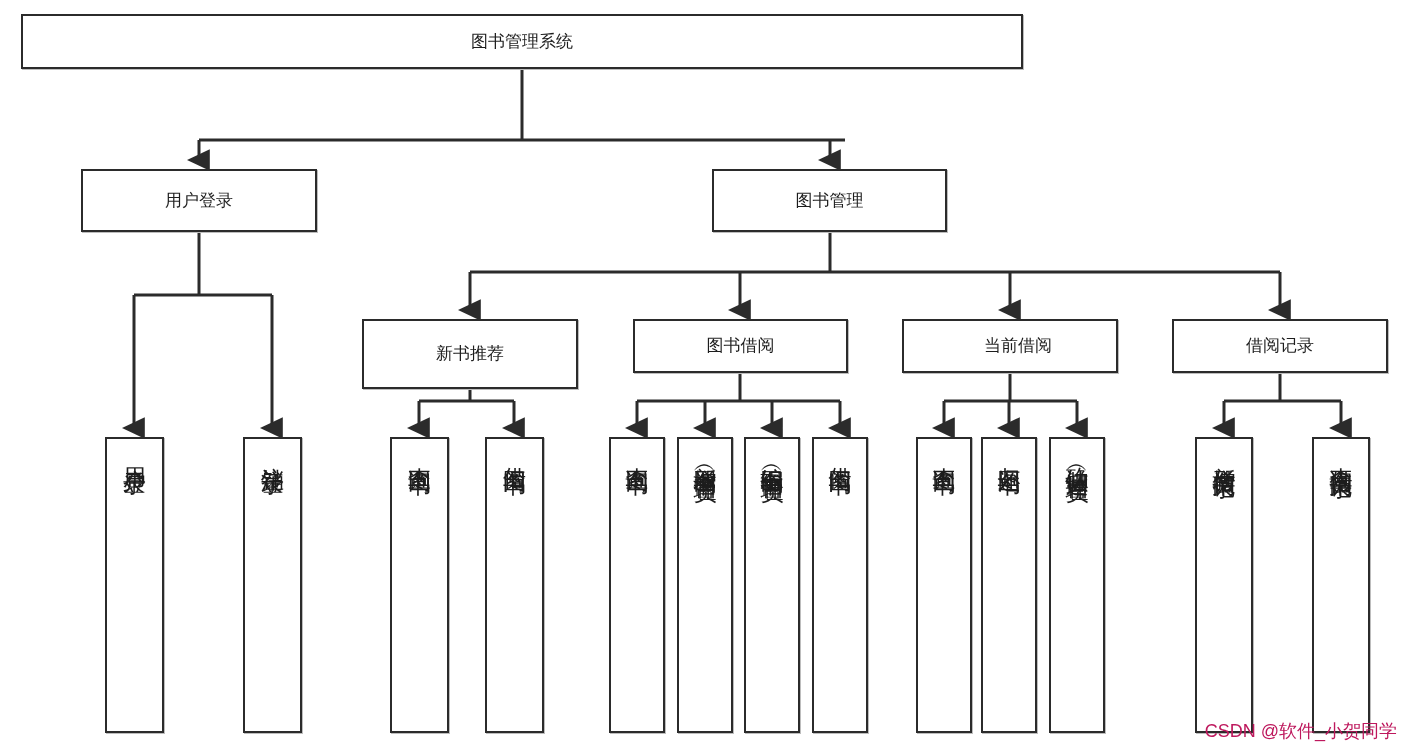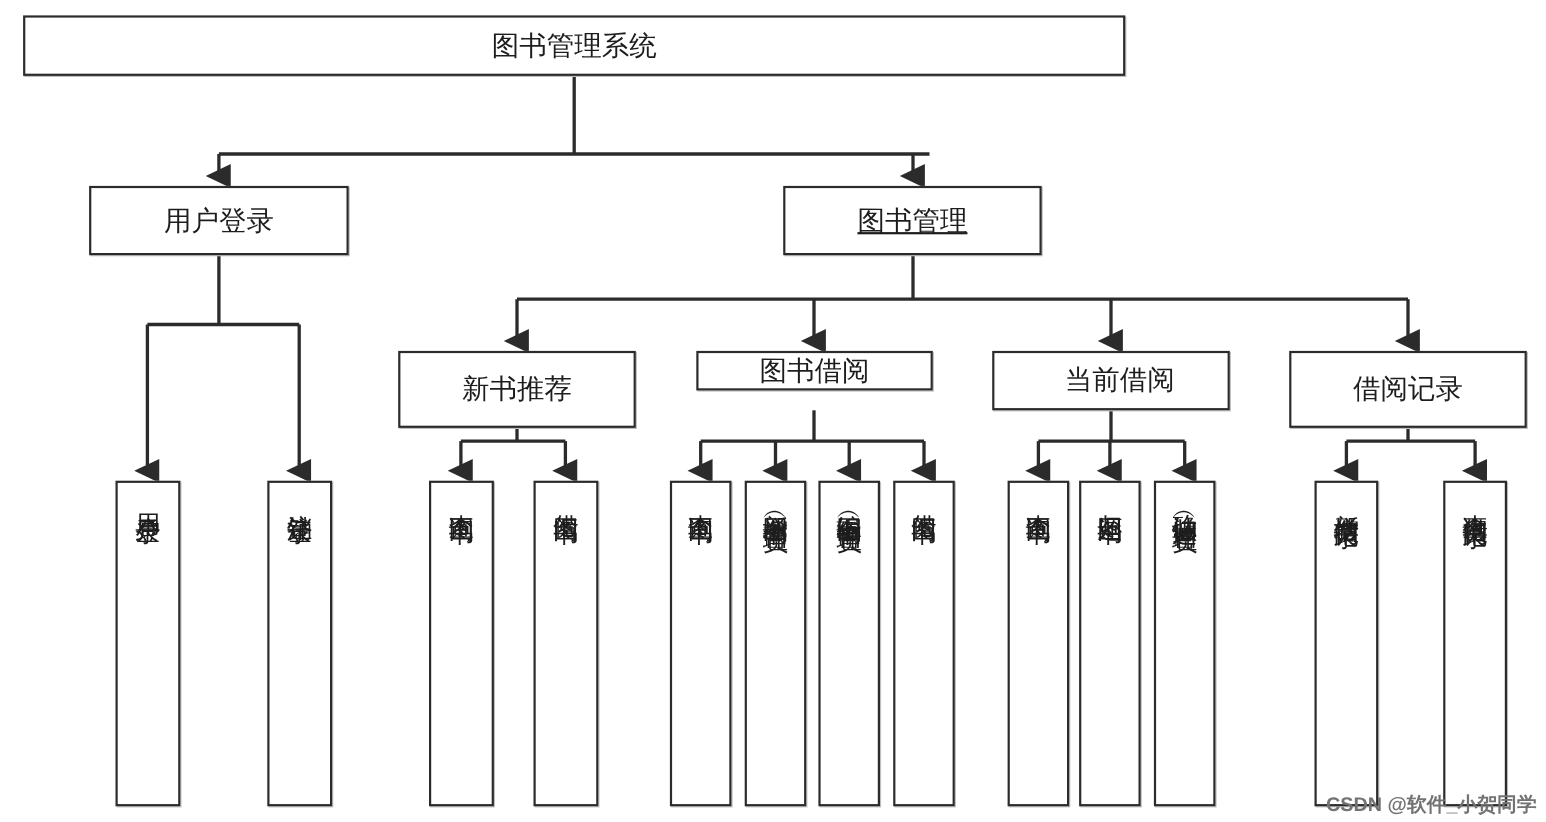--- a/index.html
+++ b/index.html
@@ -17,38 +17,37 @@
     justify-content:center;
     color:#1d1d1d;
     box-shadow:1px 1px 0 #bdbdbd;
   }
   .node .lbl{
     display:block;
     text-align:center;
     line-height:1.28;
     white-space:nowrap;
   }
-  .node.h .lbl{font-size:25px;}
+  .node.h .lbl{font-size:17px;}
   .node.v{align-items:flex-start;padding-top:10px;}
   .node.v .lbl{
     writing-mode:vertical-rl;
     text-orientation:upright;
     font-size:23px;
     letter-spacing:2px;
     line-height:1;
   }
   .watermark{
     position:absolute;
     right:8px;
     bottom:4px;
     font-size:18px;
-    color:#737373;
+    color:#be185d;
     white-space:nowrap;
     user-select:none;
-    font-weight:bold;
   }
 </style>
 </head>
 <body>
 
 <div id="stage">
 
   <svg class="edges" viewBox="0 0 1405 747">
     <defs>
       <marker id="arrow" markerWidth="9" markerHeight="9" refX="4.2" refY="4.2" orient="auto" markerUnits="strokeWidth">
@@ -99,34 +98,34 @@
     </g>
   </svg>
 
   <div class="node h" style="left:21px;top:14px;width:1002px;height:55px;">
     <span class="lbl">图书管理系统</span>
   </div>
 
   <div class="node h" style="left:81px;top:169px;width:236px;height:63px;">
     <span class="lbl">用户登录</span>
   </div>
-  <div class="node h" style="left:712px;top:169px;width:235px;height:63px;text-decoration:underline;">
+  <div class="node h" style="left:712px;top:169px;width:235px;height:63px;">
     <span class="lbl">图书管理</span>
   </div>
 
   <div class="node h" style="left:362px;top:319px;width:216px;height:70px;">
     <span class="lbl">新书推荐</span>
   </div>
-  <div class="node h" style="left:633px;top:319px;width:215px;height:36px;">
+  <div class="node h" style="left:633px;top:319px;width:215px;height:54px;">
     <span class="lbl">图书借阅</span>
   </div>
   <div class="node h" style="left:902px;top:319px;width:216px;height:54px;padding-left:16px;">
     <span class="lbl">当前借阅</span>
   </div>
-  <div class="node h" style="left:1172px;top:319px;width:216px;height:70px;">
+  <div class="node h" style="left:1172px;top:319px;width:216px;height:54px;">
     <span class="lbl">借阅记录</span>
   </div>
 
   <div class="node v" style="left:105px;top:437px;width:59px;height:296px;">
     <span class="lbl">用户登录</span>
   </div>
   <div class="node v" style="left:243px;top:437px;width:59px;height:296px;">
     <span class="lbl">注销登录</span>
   </div>
   <div class="node v" style="left:390px;top:437px;width:59px;height:296px;">

